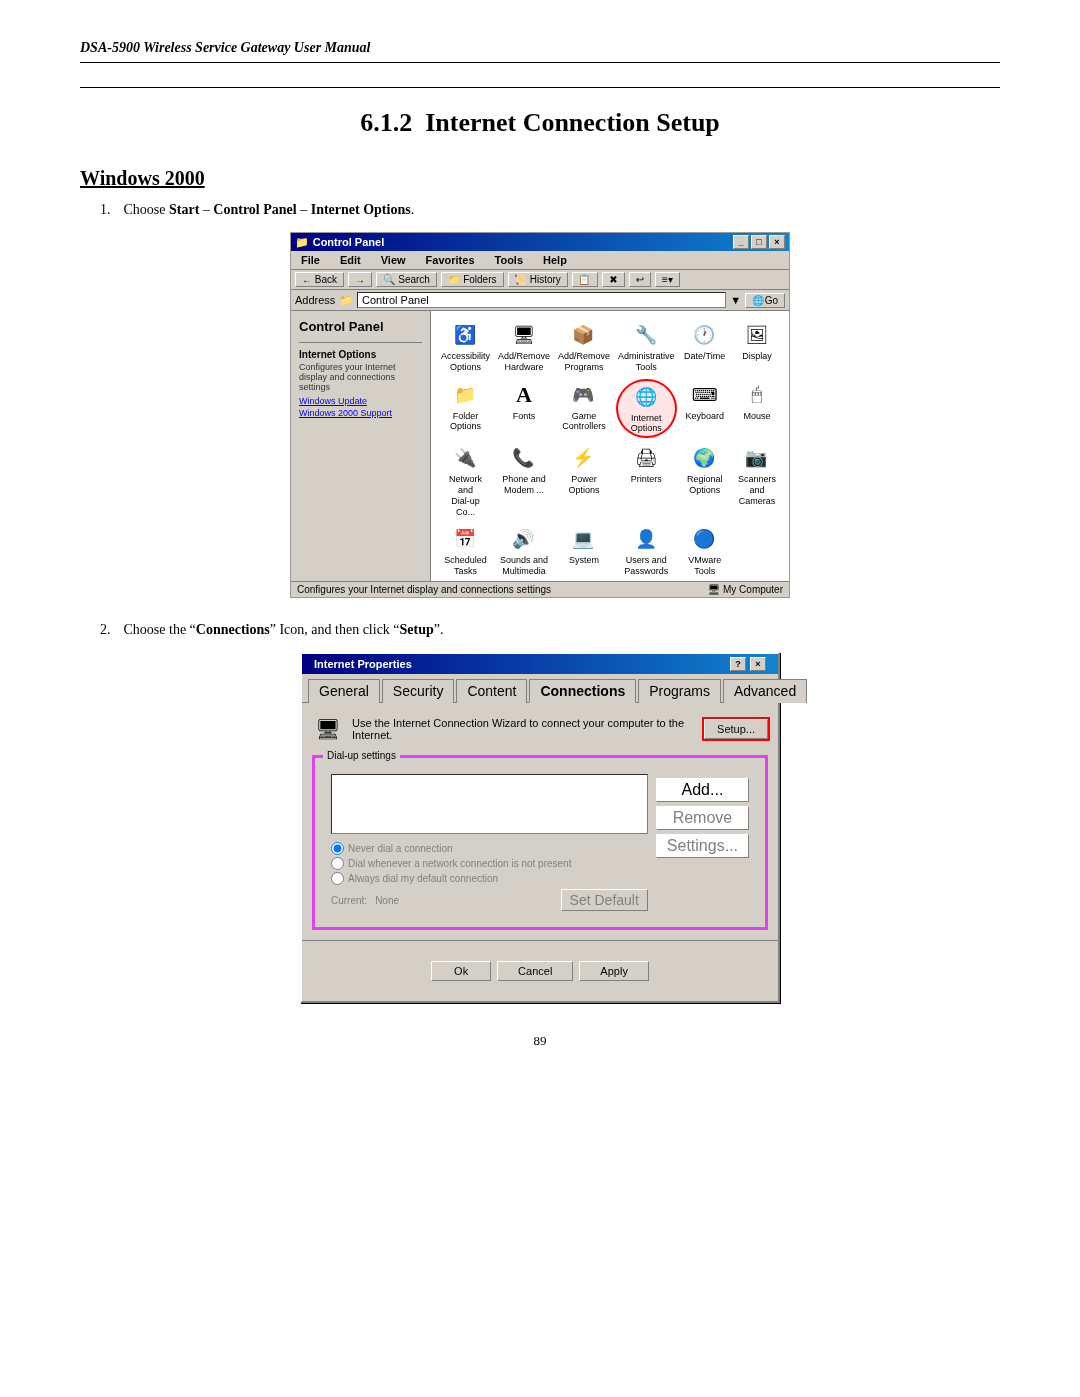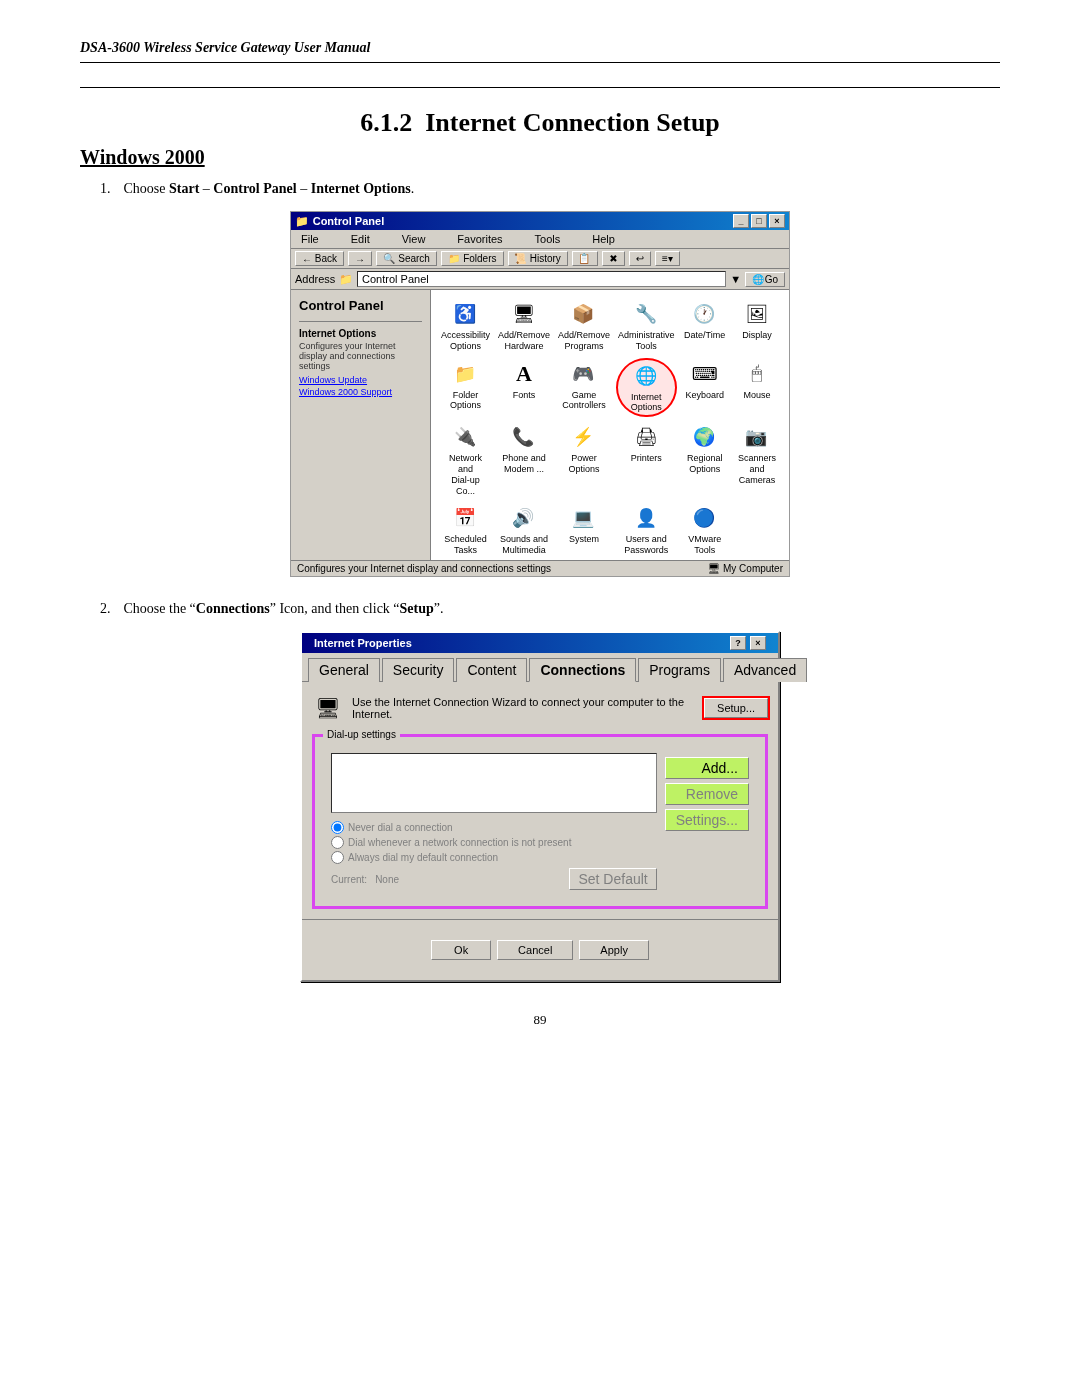--- a/index.html
+++ b/index.html
@@ -16,21 +16,21 @@
       font-weight: bold;
       font-size: 14px;
       border-bottom: 1px solid #000;
       padding-bottom: 6px;
       margin-bottom: 24px;
     }
     .section-title {
       font-size: 26px;
       font-weight: bold;
       text-align: center;
-      margin-bottom: 8px;
+      margin-bottom: 29px;
     }
     .subsection-title {
       font-size: 20px;
       font-weight: bold;
       text-decoration: underline;
       margin-bottom: 12px;
     }
     .step-text {
       font-size: 14px;
       margin-bottom: 10px;
@@ -72,23 +72,24 @@
       font-size: 9px;
       text-align: center;
       line-height: 12px;
       cursor: pointer;
       color: #000;
     }
     .win-menubar {
       background: #d4d0c8;
       border-bottom: 1px solid #808080;
       display: flex;
-      gap: 20px;
+      gap: 8px;
       padding: 2px 4px;
       font-size: 11px;
+      font-weight: bold;
     }
     .win-menubar span { padding: 1px 6px; cursor: pointer; }
     .win-toolbar {
       background: #d4d0c8;
       border-bottom: 1px solid #808080;
       padding: 2px 4px;
       display: flex;
       align-items: center;
       gap: 4px;
       font-size: 10px;
@@ -289,28 +290,28 @@
       padding: 0 4px;
       font-size: 10px;
     }
     .ip-dialup-list {
       background: white;
       border: 1px inset #808080;
       height: 60px;
       margin-bottom: 4px;
     }
     .ip-side-btn {
-      background: #bef264;
+      background: #ffffff;
       border: 1px solid;
       border-color: #fff #808080 #808080 #fff;
       padding: 2px 10px;
-      font-size: 14px;
+      font-size: 16px;
       cursor: pointer;
       min-width: 70px;
-      text-align: right;
+      text-align: center;
     }
     .ip-side-btn.disabled { color: #808080; }
     .ip-radio-group { margin-top: 8px; }
     .ip-radio-row {
       display: flex; align-items: center; gap: 4px;
       font-size: 10px; margin-bottom: 2px; color: #808080;
     }
     .ip-radio-row input { margin: 0; }
     .ip-current-row {
       display: flex; align-items: center; gap: 8px;
@@ -359,21 +360,21 @@
     .sep-line {
       border: none;
       border-top: 1px solid #000;
       margin-bottom: 20px;
     }
   </style>
 </head>
 <body>
 
 <div class="doc-header">
-  <span>DSA-3600 Wireless Service Gateway User Manual</span>
+  <span>DSA-5900 Wireless Service Gateway User Manual</span>
 </div>
 
 <hr class="sep-line">
 
 <div class="section-title">
   <span>6.1.2</span>&nbsp;
   <span>Internet Connection Setup</span>
 </div>
 
 <div class="subsection-title">

